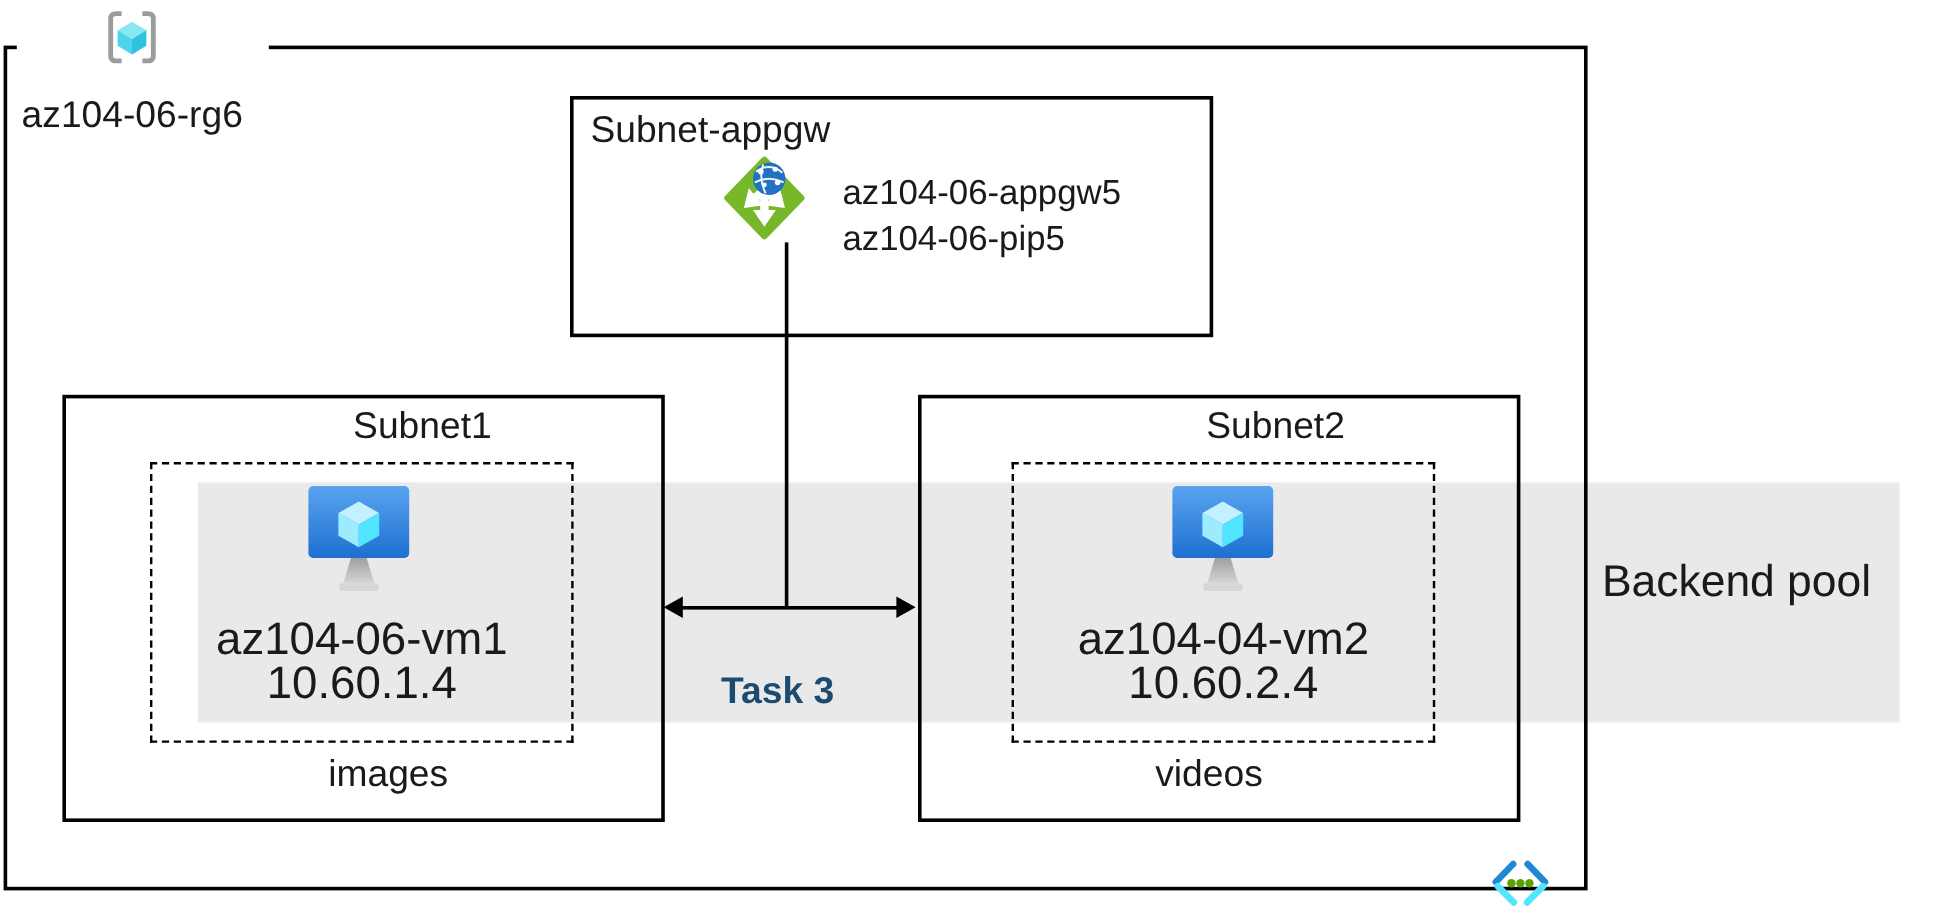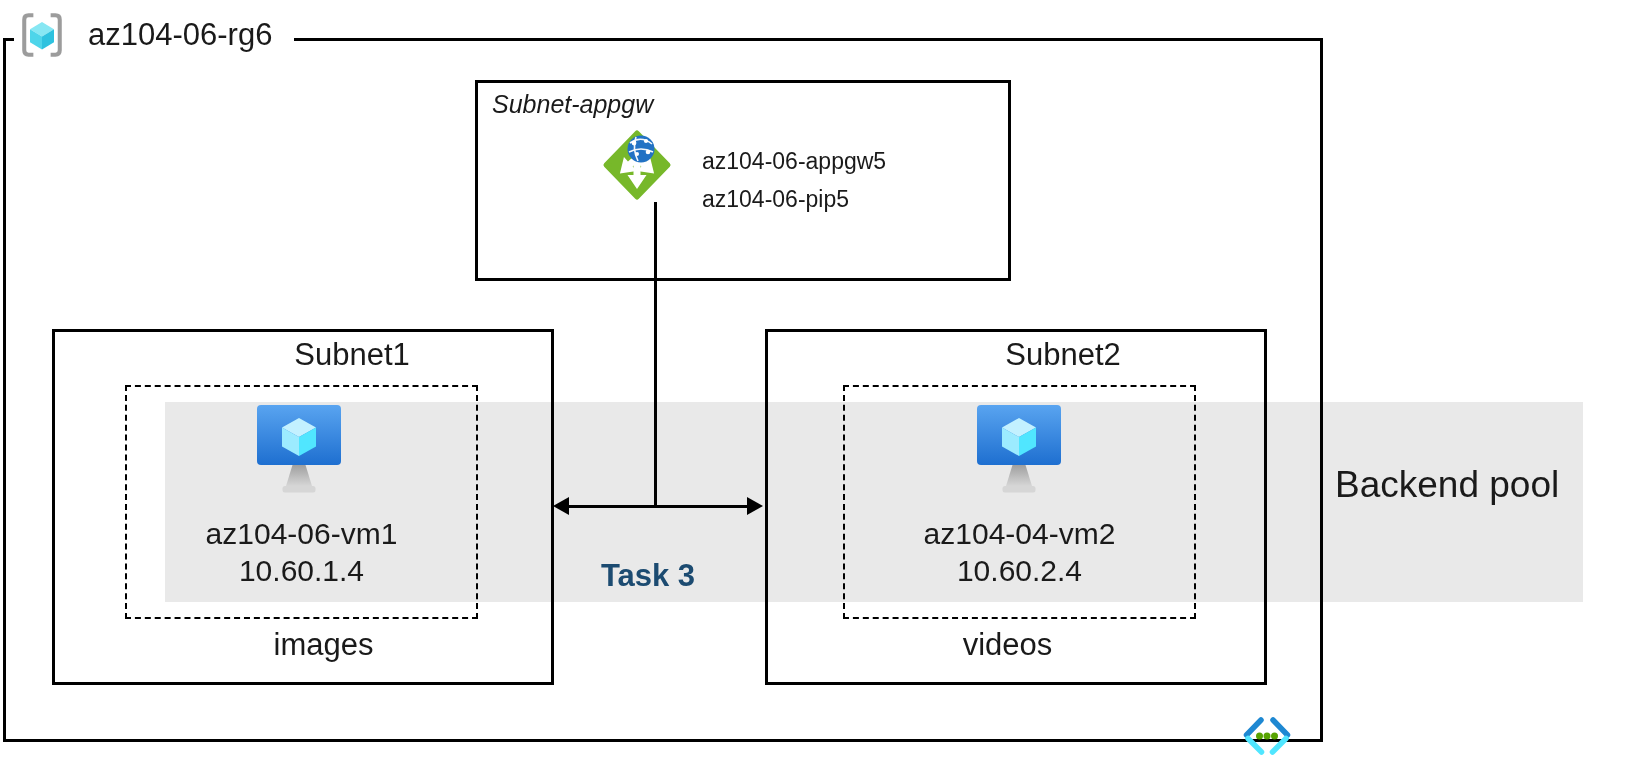--- a/index.html
+++ b/index.html
@@ -9,48 +9,48 @@
     --task:#1C4B71;
     --appgw-green:#77B82A;
     --globe-blue:#2272C4;
     --vnet-blue:#1E88D2;
     --vnet-cyan:#50E6FF;
     --vnet-dot:#57A300;
   }
   *{margin:0;padding:0;box-sizing:border-box;}
   body{background:#ffffff;font-family:"Liberation Sans",sans-serif;color:var(--text);}
   .stage{position:relative;width:1625px;height:761px;background:#ffffff;overflow:hidden;}
-  .abs{position:absolute;}
+  .abs{position:absolute;flex-direction:column;}
 
   .band{left:165px;top:402px;width:1418px;height:200px;background:var(--band);}
   .backend-label{left:1335px;top:464px;width:260px;font-size:37px;color:var(--text);}
 
   .outer-box{left:3px;top:38px;width:1320px;height:704px;border:3px solid var(--line);}
   .rg-legend{left:14px;top:6px;height:58px;background:#ffffff;display:flex;align-items:center;
              gap:22px;padding:0 22px 0 4px;z-index:5;}
   .rg-legend .label{font-size:31px;white-space:nowrap;}
 
   .box{border:3px solid var(--line);background:transparent;}
   .appgw-box{left:475px;top:80px;width:536px;height:201px;}
-  .appgw-title{left:492px;top:90px;font-size:25px;font-style:italic;}
-  .appgw-names{left:702px;top:142px;font-size:23px;line-height:38px;}
+  .appgw-title{left:492px;top:90px;font-size:31px;}
+  .appgw-names{left:702px;top:142px;font-size:29px;line-height:38px;}
 
   .subnet1-box{left:52px;top:329px;width:502px;height:356px;}
   .subnet2-box{left:765px;top:329px;width:502px;height:356px;}
   .subnet-title{font-size:31px;text-align:center;}
   .subnet1-title{left:52px;top:337px;width:600px;}
   .subnet2-title{left:765px;top:337px;width:596px;}
 
   .dashed{border:2.5px dashed var(--line);}
   .dashed1{left:125px;top:385px;width:353px;height:234px;}
   .dashed2{left:843px;top:385px;width:353px;height:234px;}
 
   .vm-icon1{left:255px;top:403px;}
   .vm-icon2{left:975px;top:403px;}
-  .vm-text{font-size:30px;line-height:37px;text-align:center;}
+  .vm-text{font-size:38px;line-height:37px;text-align:center;}
   .vm-text1{left:125px;top:515px;width:353px;}
   .vm-text2{left:843px;top:515px;width:353px;}
 
   .caption{font-size:31px;text-align:center;padding-left:41px;}
   .caption1{left:52px;top:627px;width:502px;}
   .caption2{left:765px;top:627px;width:444px;}
 
   .v-line{left:654px;top:202px;width:3px;height:305px;background:var(--line);}
   .h-line{left:565px;top:505px;width:190px;height:3px;background:var(--line);}
   .arrow-left{left:553px;top:497px;width:0;height:0;

